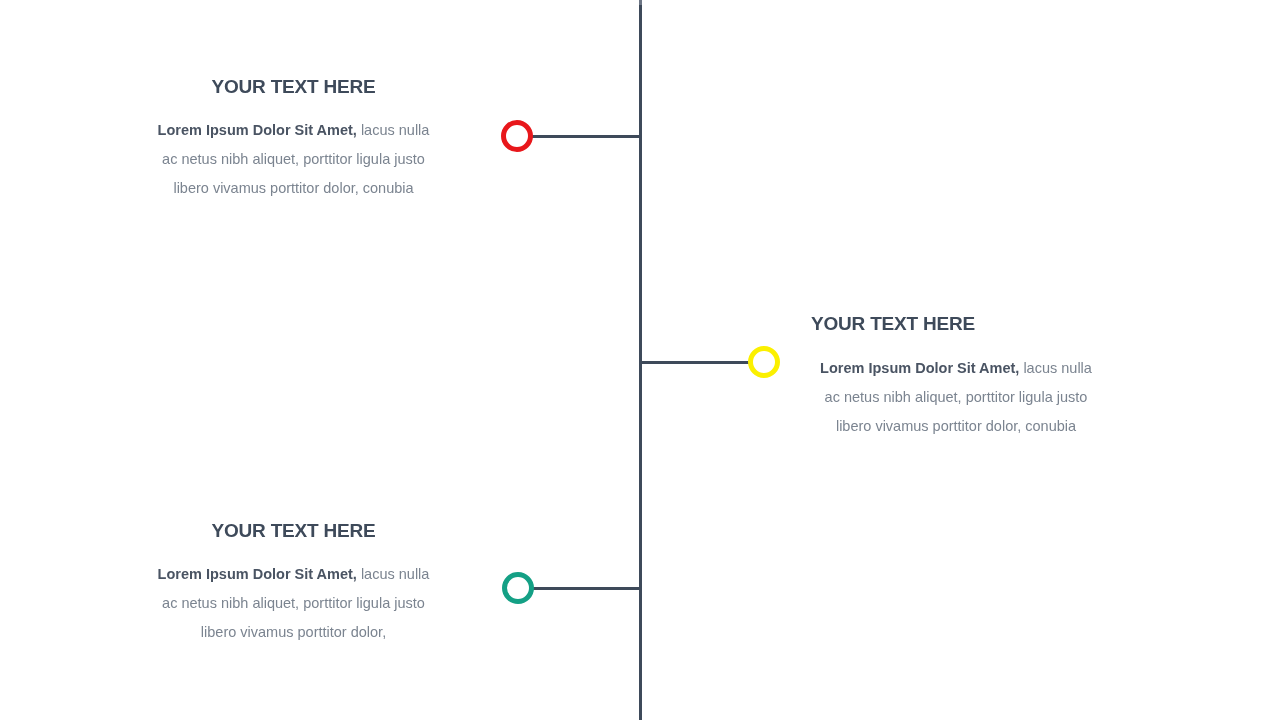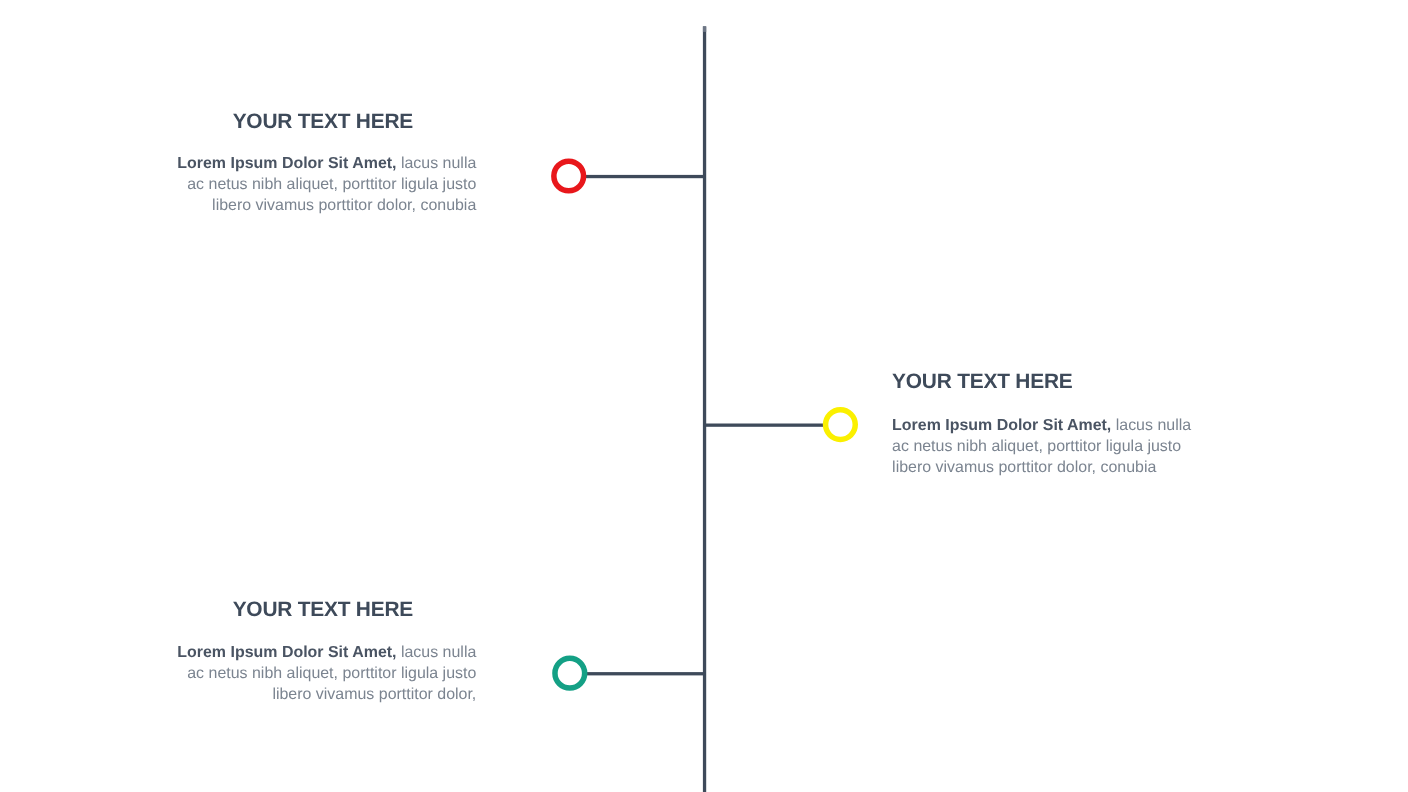--- a/index.html
+++ b/index.html
@@ -14,21 +14,20 @@
     overflow: hidden;
     position: relative;
   }
 
   #stage {
     position: absolute;
     left: 0;
     top: 0;
     width: 1280px;
     height: 552px;
-    margin-top: 24px;
   }
 
   
   .spine {
     position: absolute;
     left: 639px;
     top: 0px;
     width: 3px;
     height: 720px;
     background: #3e4a5a;
@@ -78,23 +77,24 @@
     color: #3e4a5a;
     letter-spacing: -0.2px;
     line-height: 1.2;
   }
   .block-left .block-title { text-align: center; }
   .block-right .block-title { text-align: left; }
 
   .block-body {
     margin: 0;
     font-size: 14.5px;
-    line-height: 19px;
+    line-height: 29px;
     color: #7b8490;
     font-weight: normal;
+    text-align: center;
   }
   .block-body .lead {
     color: #4a5463;
     font-weight: bold;
   }
 
   .block-top    { top: 76px; }
   .block-middle { top: 313px; }
   .block-bottom { top: 520px; }
 

